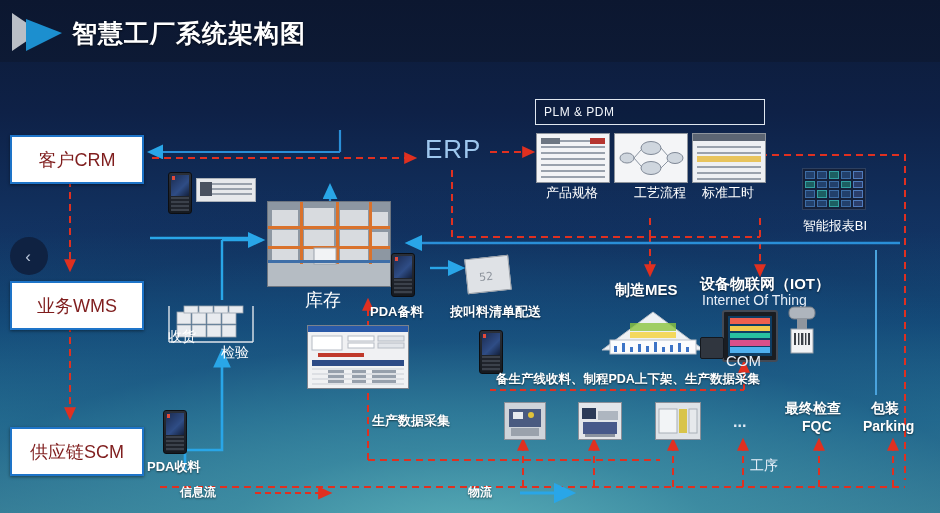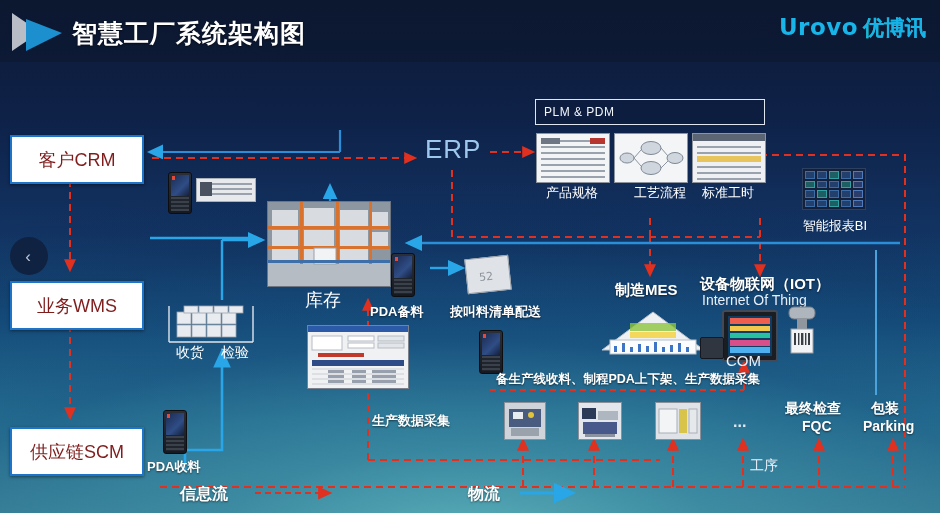--- a/index.html
+++ b/index.html
@@ -66,38 +66,34 @@
   .pda .kb{position:absolute;left:8%;bottom:5%;width:84%;height:36%;
     background:repeating-linear-gradient(180deg,#3b414b 0 2px,#20242c 2px 4px);}
 
   .kanban{position:absolute;background:#1a1d22;border:2px solid #444a55;border-radius:3px;padding:3px;}
   .kanban .inner{position:absolute;left:4px;top:4px;right:4px;bottom:4px;background:#0e3d63;}
   .kanban .inner i{position:absolute;height:14%;left:4%;width:92%;display:block;}
 
   .scanner{position:absolute;}
   .mcard{position:absolute;background:#dfe2e6;border:1px solid #9aa0a8;overflow:hidden;}
 
-  .legend-t{position:absolute;color:#ffffff;font-size:16px;font-weight:bold;
+  .legend-t{position:absolute;color:#ffffff;font-size:12px;font-weight:bold;
     text-shadow:0 1px 2px rgba(0,0,0,.5);}
 </style>
 </head>
 <body>
 
 <div id="stage">
 
   <div id="header">
     <svg id="logo-triangle" viewBox="0 0 58 42">
       <polygon points="2,2 2,40 30,21" fill="#b9bec6"></polygon>
       <polygon points="16,8 16,40 52,22" fill="#1c8fcf"></polygon>
     </svg>
     <div id="title">智慧工厂系统架构图</div>
-    <div id="brand">
-      <span id="brand-en">Urovo</span>
-      <span id="brand-cn">优博讯</span>
-    </div>
   </div>
 
   <div id="backbtn">
     <span>‹</span>
   </div>
 
   <svg class="ov" viewBox="0 0 940 513">
     <defs>
       <marker id="ar" markerWidth="7" markerHeight="7" refX="5.4" refY="3" orient="auto">
         <path d="M0,0 L6.5,3 L0,6 z" fill="#e03020"></path>
@@ -279,21 +275,21 @@
           <rect x="27" y="25" width="14" height="12"></rect>
         <rect x="42" y="25" width="14" height="12"></rect>
           <rect x="57" y="25" width="14" height="12"></rect>
         <rect x="19" y="6" width="14" height="7"></rect>
           <rect x="34" y="6" width="14" height="7"></rect>
         <rect x="49" y="6" width="14" height="7"></rect>
           <rect x="64" y="6" width="14" height="7"></rect>
       </g>
     </svg>
   </div>
-  <div class="lbl" style="left:168px;top:344px;font-size:14px;padding-left:8px;">收货</div>
+  <div class="lbl" style="left:168px;top:328px;font-size:14px;">收货</div>
   <div class="lbl" style="left:221px;top:344px;font-size:14px;">检验</div>
 
   <div class="pda" style="left:168px;top:172px;width:22px;height:40px;">
     <div class="scr">
         <b style="left:6%;top:6%"></b>
       </div>
       <div class="kb"></div>
   </div>
   <div class="thumb" style="left:196px;top:178px;width:58px;height:22px;border-color:#aab0b8;">
     <div class="t-rows" style="background:#e7e9ec">

